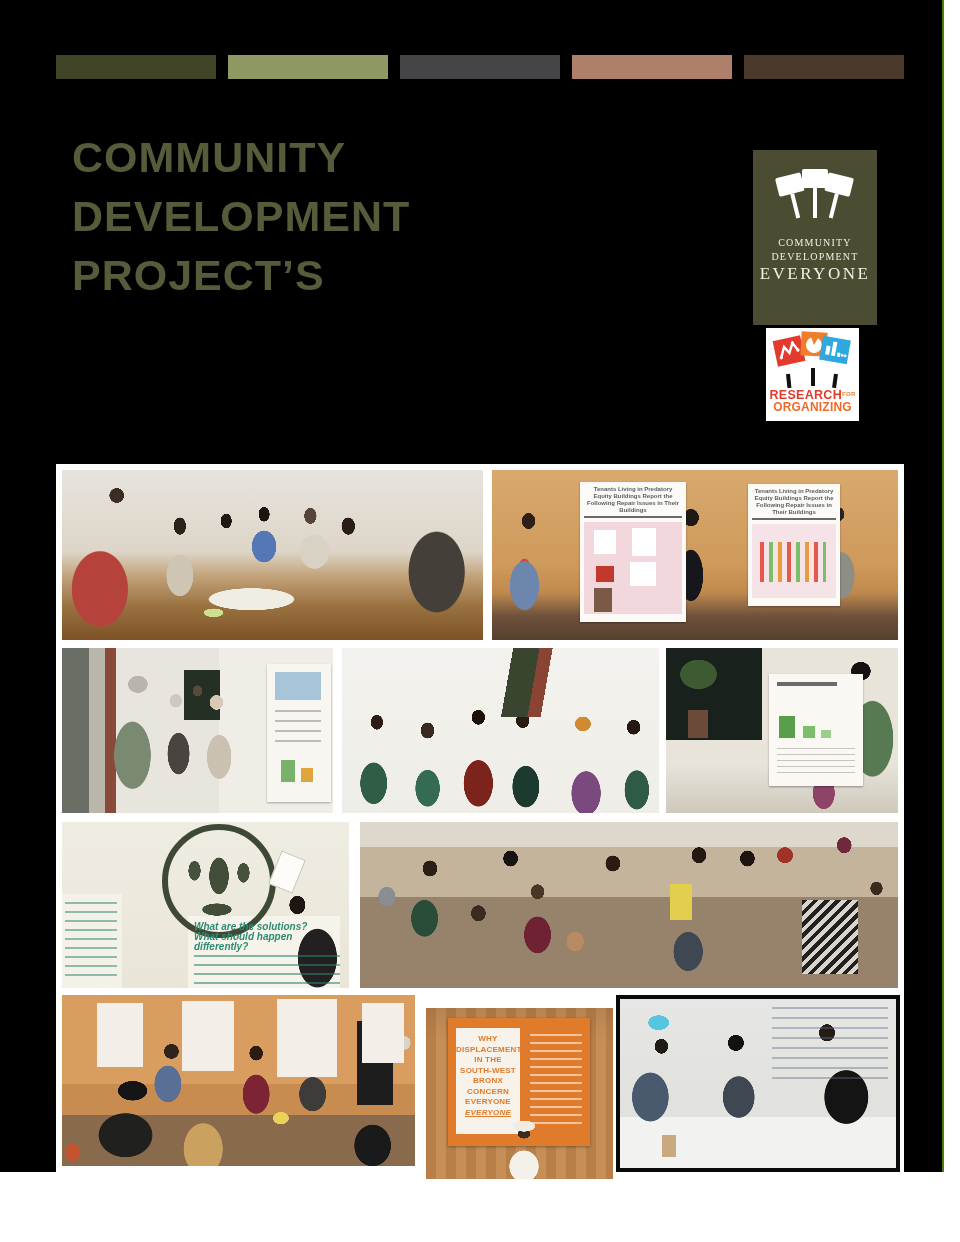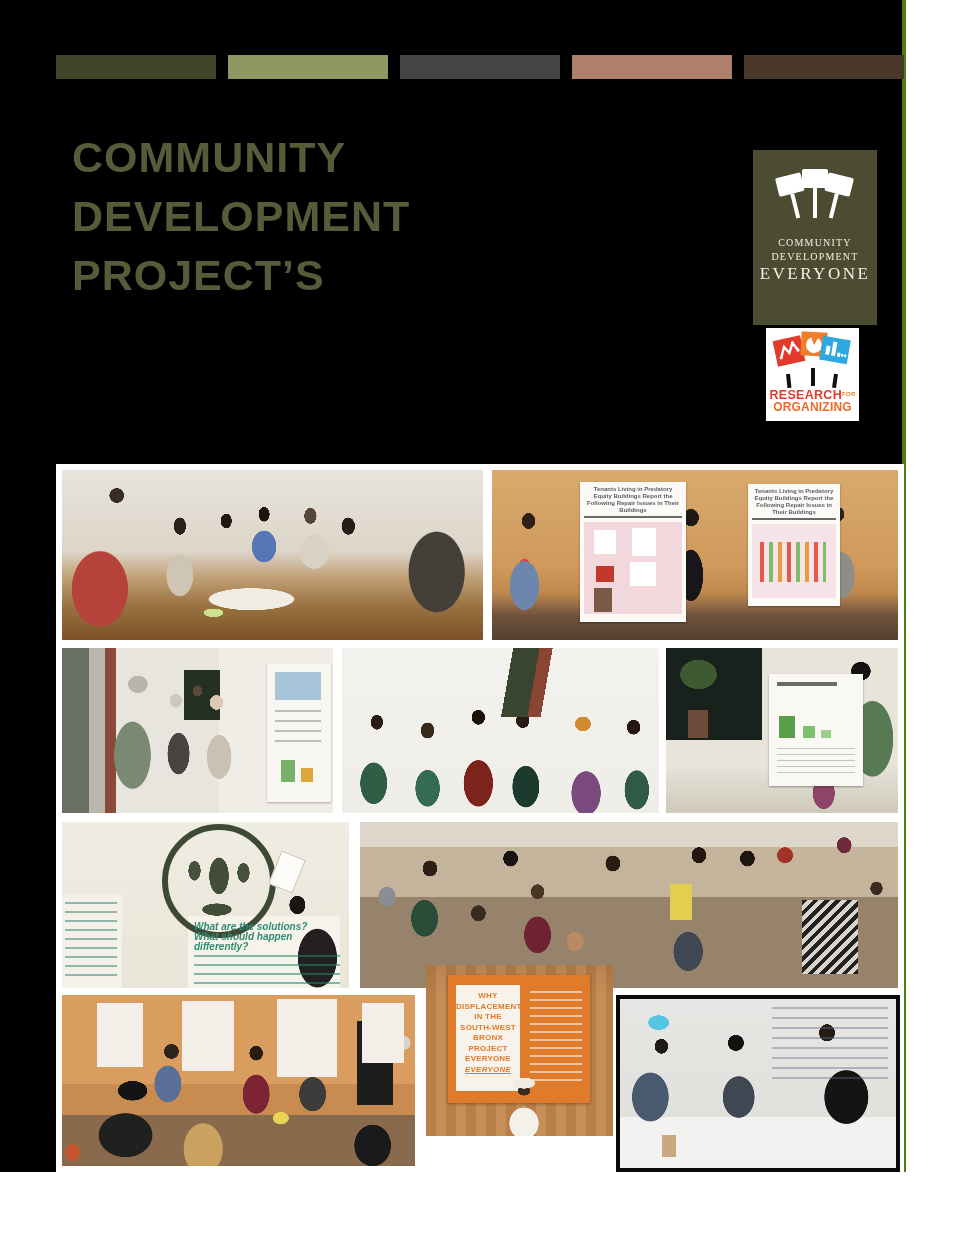--- a/index.html
+++ b/index.html
@@ -1,20 +1,20 @@
 <!DOCTYPE html>
 <html><head>
 <meta charset="utf-8">
 <style>
   html,body{margin:0;padding:0;}
   body{width:960px;height:1242px;background:#ffffff;font-family:"Liberation Sans",sans-serif;position:relative;overflow:hidden;}
   #page{position:absolute;left:0;top:0;width:960px;height:1242px;background:#ffffff;}
 
   
-  .cover{position:absolute;left:0;top:0;width:902px;height:1172px;background:#000;border-right:4px solid #4d7c0f;}
+  .cover{position:absolute;left:0;top:0;width:902px;height:1172px;background:#000;border-right:2px solid #4d7c0f;padding-left:40px;}
 
   
   .bars{position:absolute;left:56px;top:55px;width:850px;height:24px;}
   .bar{position:absolute;top:0;width:160px;height:24px;}
   .bar:nth-child(1){left:0;}
   .bar:nth-child(2){left:172px;}
   .bar:nth-child(3){left:344px;}
   .bar:nth-child(4){left:516px;}
   .bar:nth-child(5){left:688px;}
 
@@ -197,21 +197,21 @@
     radial-gradient(ellipse 22px 28px at 71% 58%, #3e3c3a 60%, transparent 62%),
     radial-gradient(ellipse 13px 10px at 62% 72%, #e8d257 60%, transparent 62%),
     radial-gradient(ellipse 24px 16px at 20% 56%, #141414 60%, transparent 62%),
     radial-gradient(ellipse 44px 36px at 18% 82%, #20201e 60%, transparent 62%),
     radial-gradient(ellipse 32px 42px at 40% 90%, #caa15f 60%, transparent 62%),
     radial-gradient(ellipse 30px 34px at 88% 88%, #1a1a1a 60%, transparent 62%),
     radial-gradient(ellipse 12px 14px at 3% 92%, #c4542e 60%, transparent 62%),
     linear-gradient(180deg,#d99d60 0 52%,#c98c50 52% 70%,#8a6a4c 70% 100%);}
 
   
-  .ph-banner{left:370px;top:501px;width:187px;height:171px;background:
+  .ph-banner{left:370px;top:544px;width:187px;height:171px;background:
     linear-gradient(180deg,rgba(0,0,0,.08) 0,rgba(0,0,0,0) 20%),
     repeating-linear-gradient(90deg,#b97f49 0 10px,#c68f58 10px 20px);}
   .banner{position:absolute;left:22px;top:10px;width:142px;height:128px;background:#e07b2c;box-shadow:0 1px 3px rgba(0,0,0,.35);}
   .banner-panel{position:absolute;left:8px;top:10px;width:64px;height:106px;background:#f7f3ea;text-align:center;padding-top:6px;box-sizing:border-box;}
   .banner-panel div{font-size:8px;line-height:10.5px;font-weight:bold;color:#e07b2c;letter-spacing:.2px;}
   .banner-panel .bn-em{font-style:italic;text-decoration:underline;}
   .banner-lines{position:absolute;left:82px;top:16px;width:52px;height:96px;background:repeating-linear-gradient(180deg,rgba(255,255,255,.55) 0 2px,rgba(0,0,0,0) 2px 8px);}
   .hat-man{position:absolute;left:72px;top:108px;width:52px;height:63px;background:
     radial-gradient(ellipse 18px 9px at 50% 16%, #f1ece2 60%, transparent 62%),
     radial-gradient(ellipse 10px 8px at 50% 28%, #3a2a20 60%, transparent 62%),
@@ -358,21 +358,21 @@
 
       <div class="photo ph-circle" title="Participants talking in a circle in front of map posters on an orange wall"></div>
 
       <div class="photo ph-banner" title="Person in a white hat reading an orange banner about displacement in the South-West Bronx">
         <div class="banner">
           <div class="banner-panel">
             <div>WHY</div>
             <div>DISPLACEMENT</div>
             <div>IN THE</div>
             <div>SOUTH-WEST</div>
-            <div>BRONX PROJECT</div>
+            <div>BRONX CONCERN</div>
             <div>EVERYONE</div>
             <div class="bn-em">EVERYONE</div>
           </div>
           <div class="banner-lines"></div>
         </div>
         <div class="hat-man"></div>
       </div>
 
       <div class="photo ph-writing" title="Three people writing together at a table in front of a whiteboard">
         <div class="wb-scribbles"></div>

